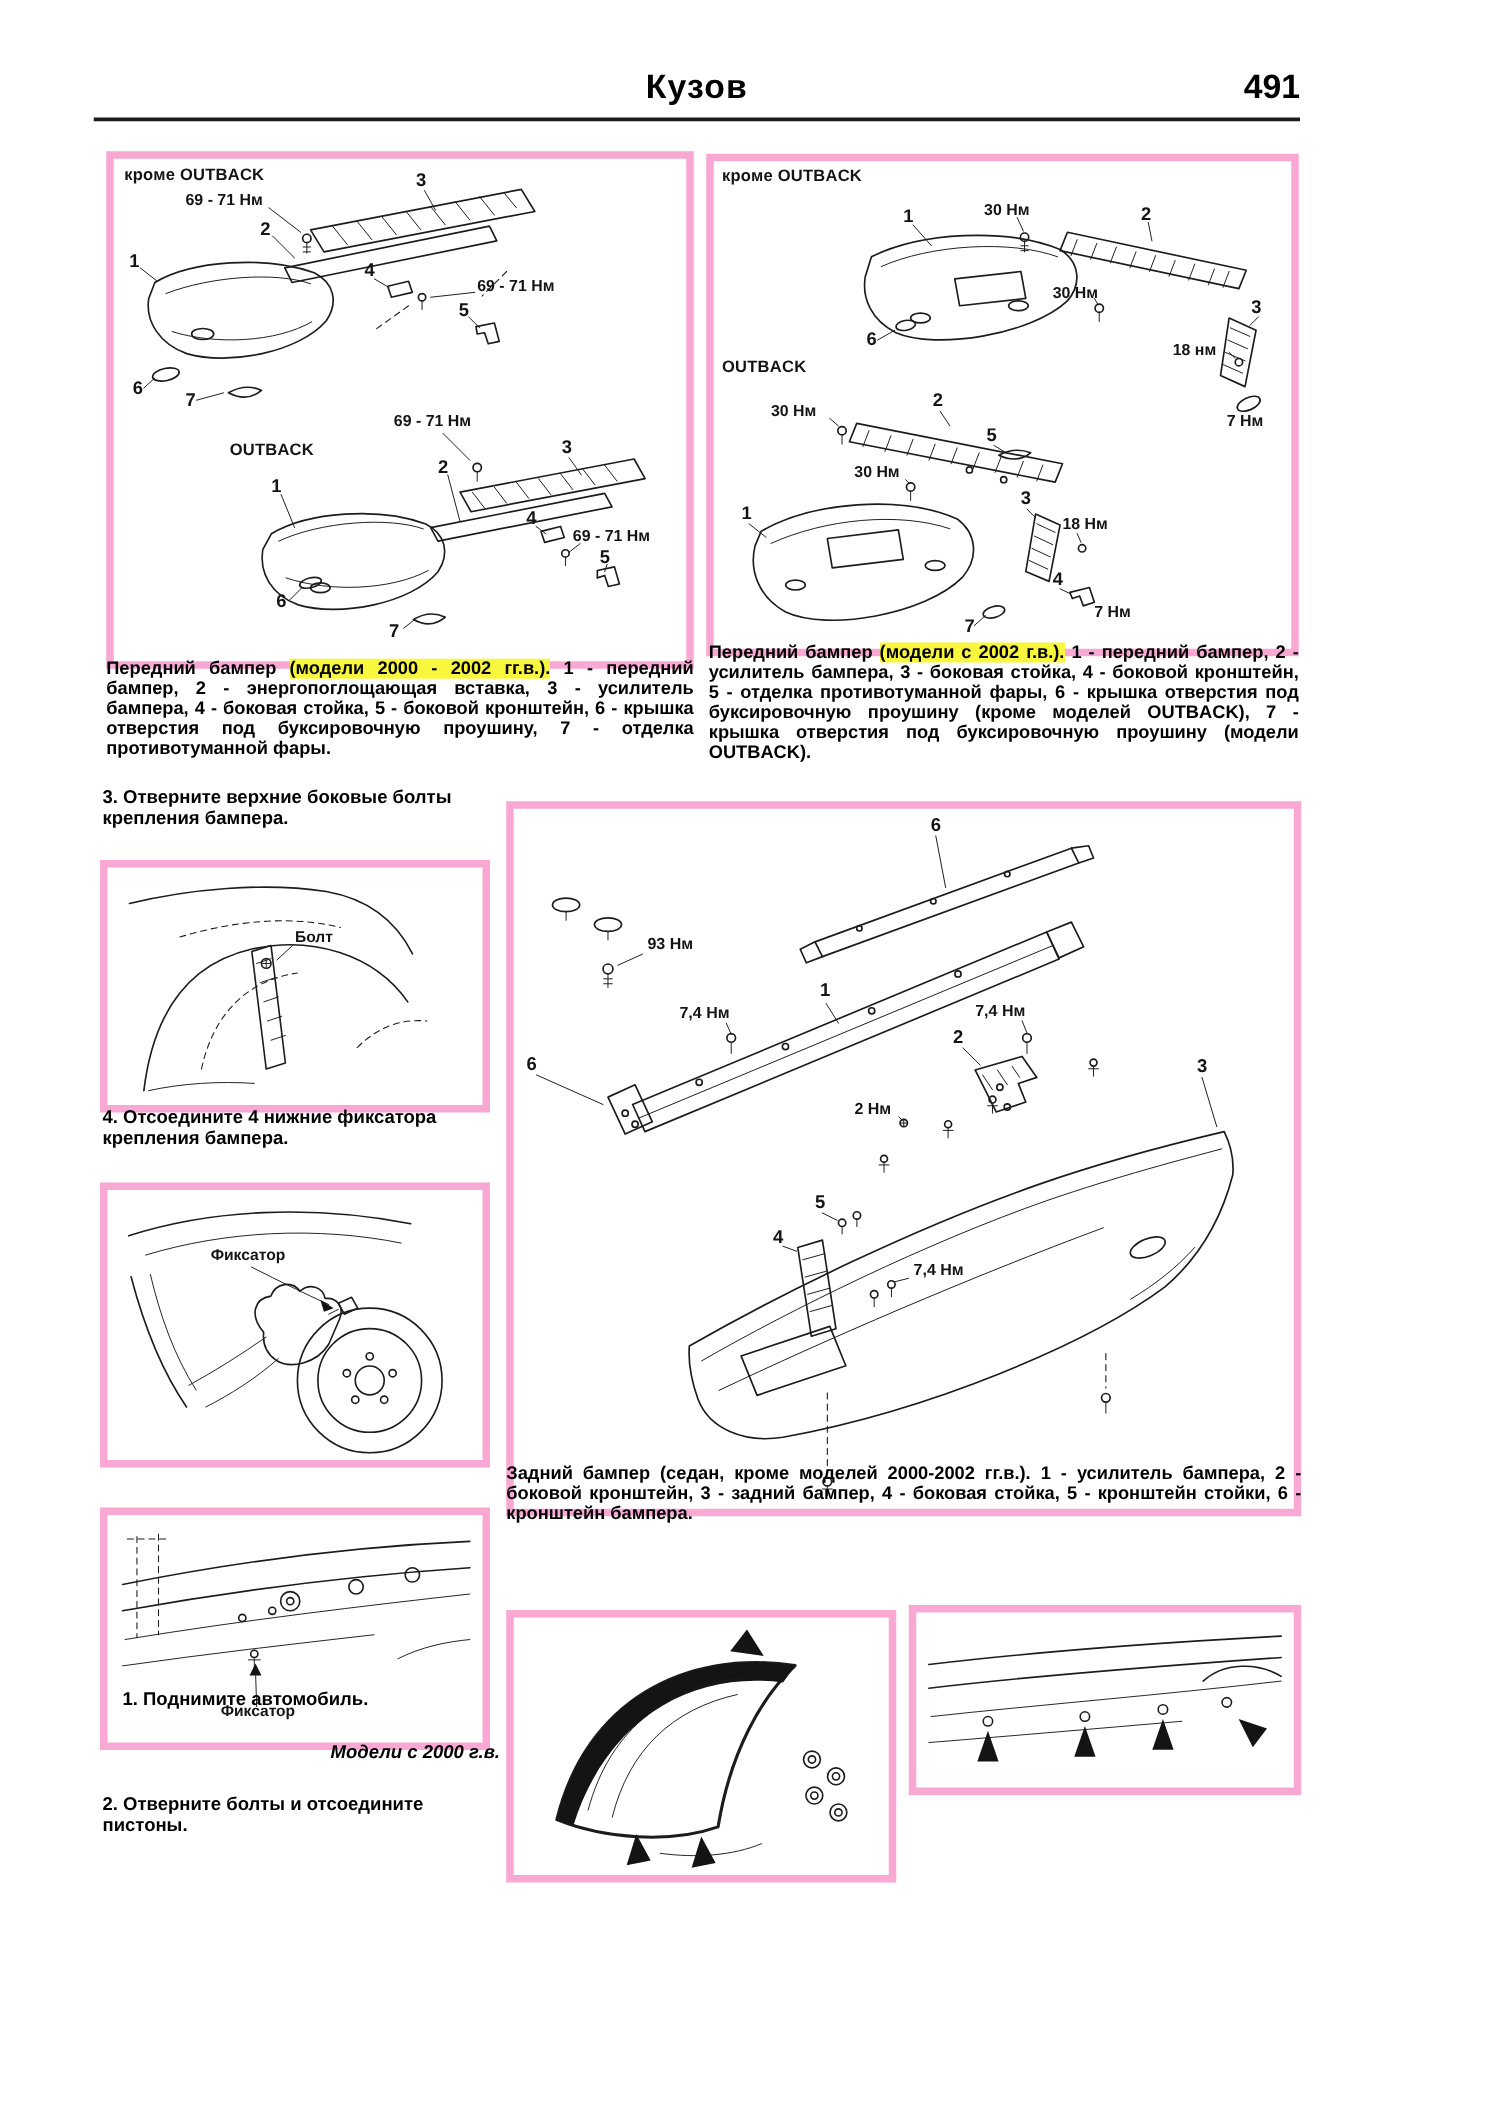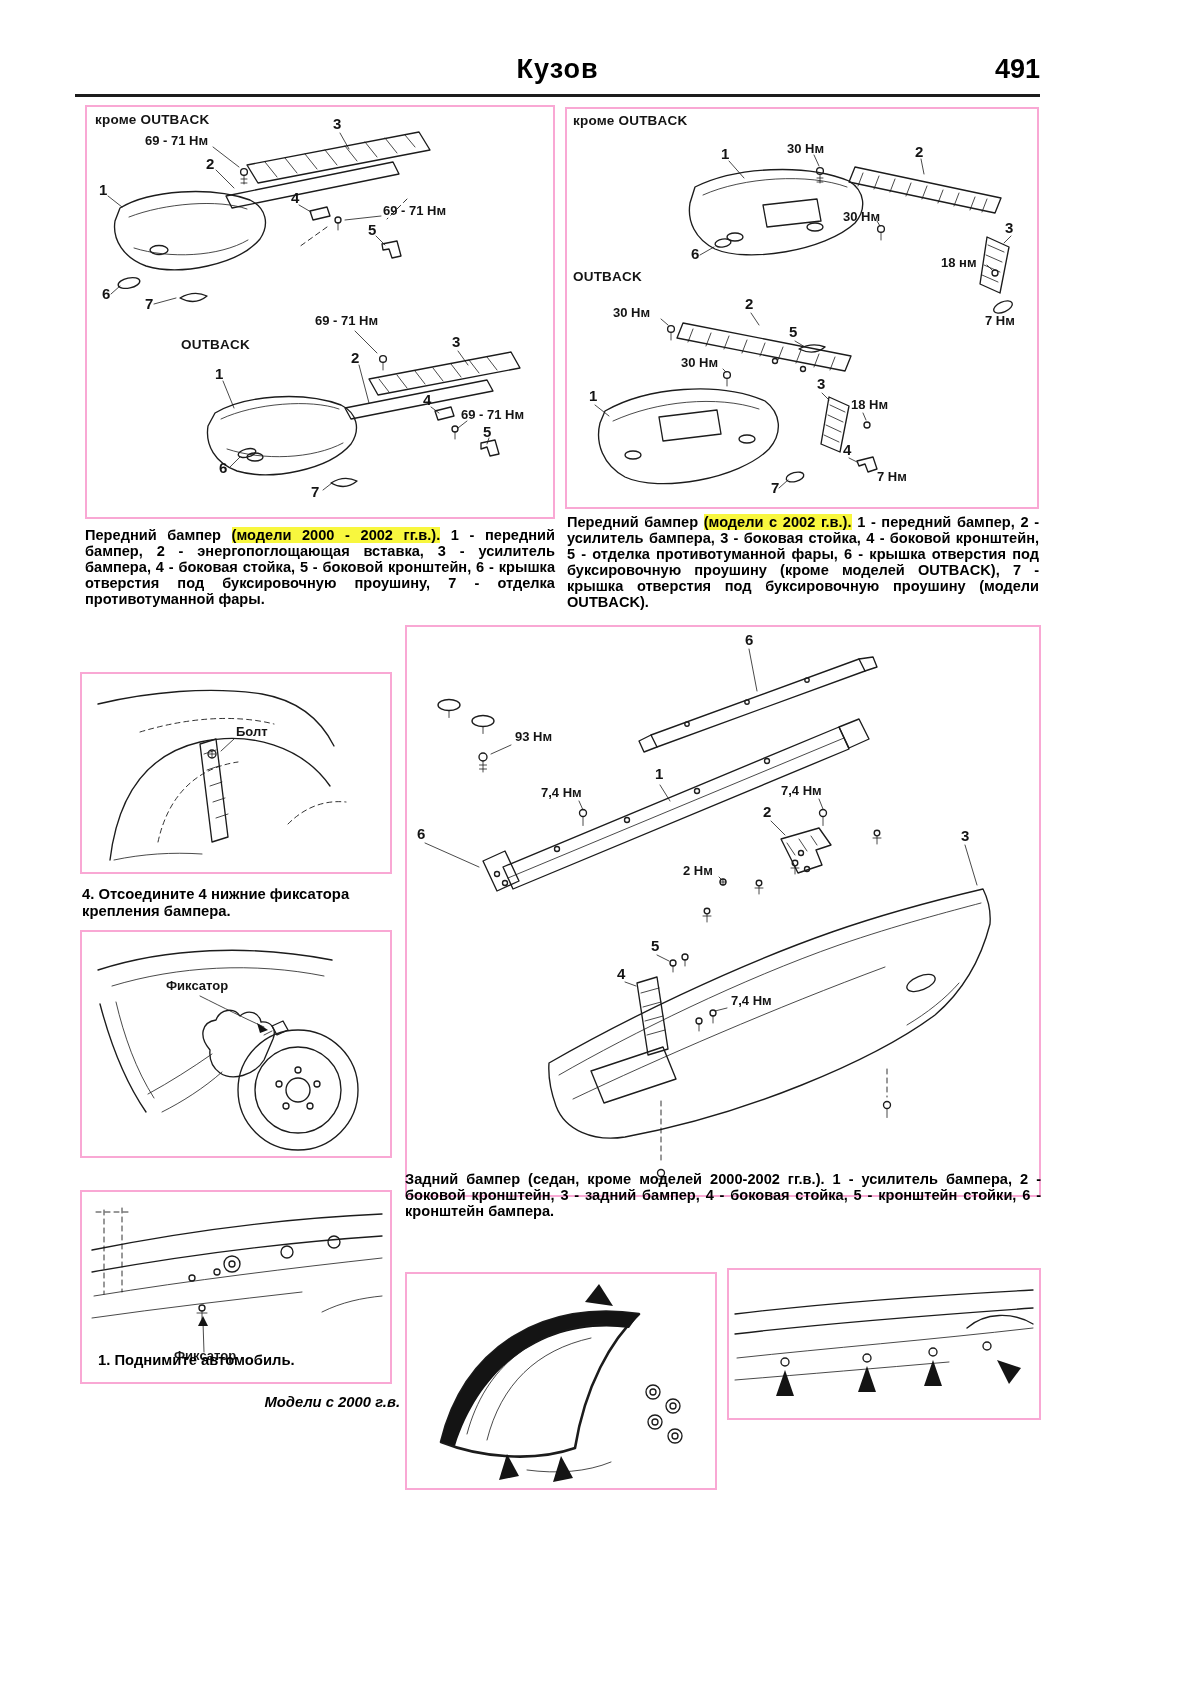--- a/index.html
+++ b/index.html
@@ -4,21 +4,21 @@
 <style>
   * { margin:0; padding:0; box-sizing:border-box; }
   html,body { background:#ffffff; }
   .page { position:relative; width:1200px; height:1697px; background:#fff; overflow:hidden;
           font-family:"Liberation Sans", sans-serif; color:#000000; }
   .hdr-title { position:absolute; top:54px; left:75px; width:965px; text-align:center;
                font-size:27px; font-weight:bold; letter-spacing:1px; }
   .hdr-num { position:absolute; top:54px; left:960px; width:80px; text-align:right;
              font-size:27px; font-weight:bold; }
   .hdr-rule { position:absolute; top:94px; left:75px; width:965px; height:3px; background:#1c1c1c; }
-  .box { position:absolute; border:2px solid #f9a8d4; background:#fff; }
+  .box { position:absolute; border:6px solid #f9a8d4; background:#fff;margin-top:16px; }
   .caption { position:absolute; font-size:14.6px; line-height:1.09; font-weight:bold; text-align:justify; }
   .hl { background:#f8f73e; }
   .step { position:absolute; font-size:14.8px; line-height:1.18; font-weight:bold; }
   .note { position:absolute; font-size:14.8px; font-weight:bold; font-style:italic; }
   svg.fig { width:100%; height:100%; display:block; }
   svg text { font-family:"Liberation Sans", sans-serif; fill:#141414; }
   text.num { font-size:15px; font-weight:bold; }
   text.trq { font-size:13px; font-weight:bold; }
   text.vl  { font-size:13.5px; font-weight:bold; letter-spacing:.2px; }
   g.ln path, g.ln circle, g.ln ellipse, g.ln line {
@@ -166,20 +166,21 @@
       <text class="num" x="276" y="346">4</text>
       <text class="trq" x="310" y="372">7 Нм</text>
       <text class="num" x="204" y="384">7</text>
     </svg>
   </div>
 
   <p class="caption" style="left:85px; top:528px; width:470px;"><span>Передний бампер </span><span class="hl">(модели 2000 - 2002 гг.в.).</span><span> 1 - передний бампер, 2 - энергопоглощающая вставка, 3 - усилитель бампера, 4 - боковая стойка, 5 - боковой кронштейн, 6 - крышка отверстия под буксировочную проушину, 7 - отделка противотуманной фары.</span></p>
 
   <p class="caption" style="left:567px; top:515px; width:472px;"><span>Передний бампер </span><span class="hl">(модели с 2002 г.в.).</span><span> 1 - передний бампер, 2 - усилитель бампера, 3 - боковая стойка, 4 - боковой кронштейн, 5 - отделка противотуманной фары, 6 - крышка отверстия под буксировочную проушину (кроме моделей OUTBACK), 7 - крышка отверстия под буксировочную проушину (модели OUTBACK).</span></p>
 
+  <p class="step" style="left:82px; top:630px; width:318px;">3. Отверните верхние боковые болты крепления бампера.</p>
 
   <div class="box" style="left:80px; top:672px; width:312px; height:202px;">
     <svg class="fig" viewBox="0 0 308 198">
       <g class="ln">
         <path d="M16,30 C66,18 128,12 180,20 C214,26 238,44 252,72"></path>
         <path d="M28,186 C36,120 66,80 118,68 C168,57 220,72 248,112"></path>
         <path class="dash" d="M58,58 C104,44 152,40 192,50 M76,168 C86,122 114,94 156,88 M206,150 C224,132 244,126 264,128"></path>
         <path d="M118,70 l16,-5 l12,98 l-16,5 Z"></path>
         <path class="thin" d="M122,80 l12,-4 M125,96 l12,-4 M128,112 l12,-4 M131,128 l12,-4 M134,144 l12,-4"></path>
         <circle cx="130" cy="80" r="4"></circle>
@@ -237,20 +238,21 @@
         <path class="thin" d="M240,120 C260,110 280,106 300,104"></path>
         <path class="thin" d="M122,160 L121,130"></path>
         <polygon class="fillb" points="121,124 116,134 126,134"></polygon>
       </g>
       <text class="trq" x="92" y="168">Фиксатор</text>
     </svg>
   </div>
 
   <p class="note" style="left:82px; top:1394px; width:318px;text-align:right;">Модели с 2000 г.в.</p>
   <p class="step" style="left:82px; top:1352px; width:318px;margin-left:16px;">1. Поднимите автомобиль.</p>
+  <p class="step" style="left:82px; top:1436px; width:318px;">2. Отверните болты и отсоедините пистоны.</p>
 
   <div class="box" style="left:405px; top:625px; width:636px; height:572px;">
     <svg class="fig" viewBox="0 0 632 568">
       <g class="ln">
 
         <path d="M244,108 L452,32 M250,120 L458,44 M244,108 L250,120 M452,32 L458,44"></path>
         <path d="M452,32 l14,-2 l4,10 l-12,4 M244,108 l-12,6 l5,11 l13,-5"></path>
         <circle cx="280" cy="97" r="2.2"></circle>
           <circle cx="340" cy="75" r="2.2"></circle>
           <circle cx="400" cy="53" r="2.2"></circle>

